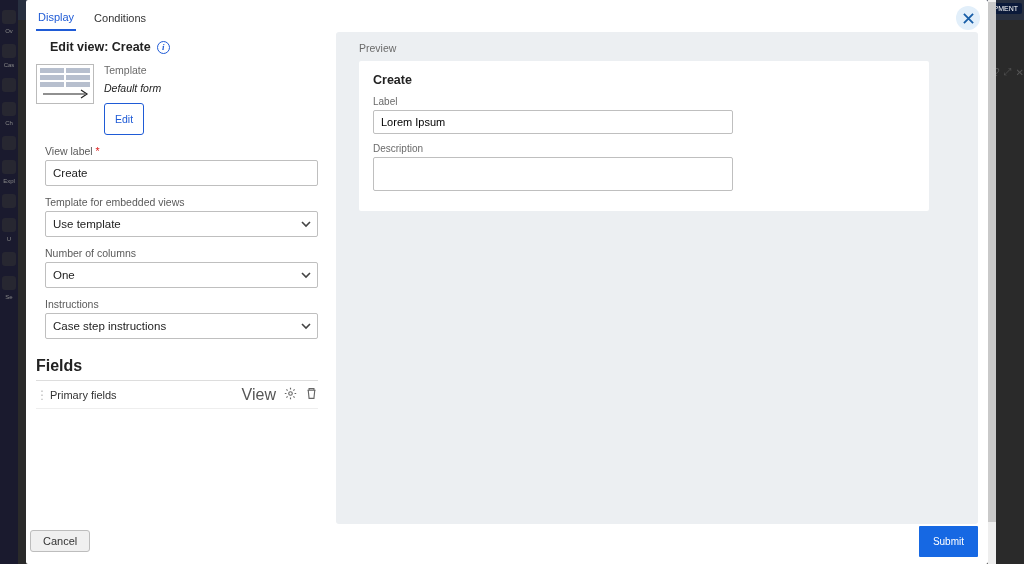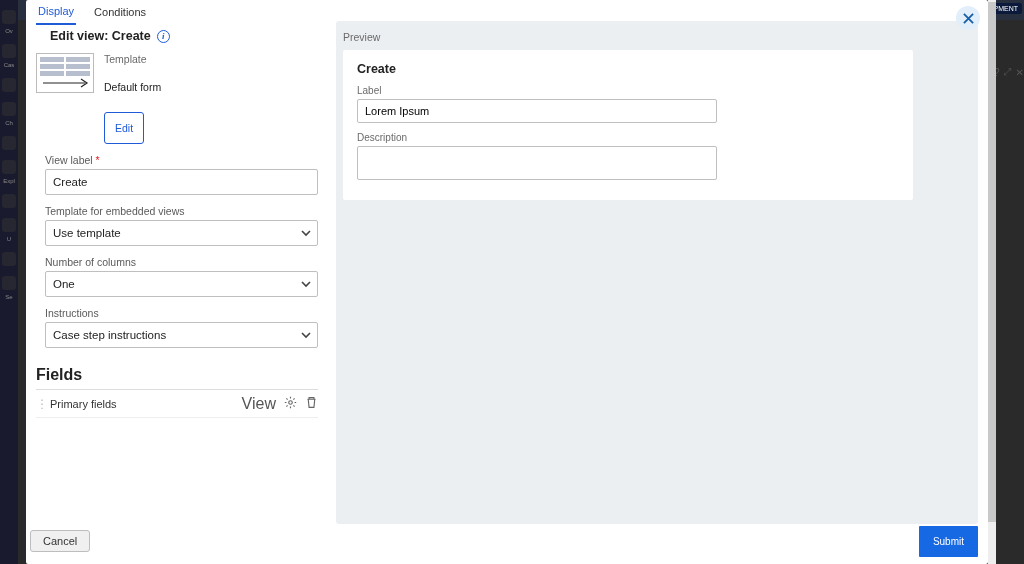--- a/index.html
+++ b/index.html
@@ -31,51 +31,51 @@
     position: absolute; left: 26px; top: 0; width: 962px; height: 564px;
     background: #fff; z-index: 10; display: flex; flex-direction: column;
     border-radius: 2px;
   }
   .modal-scroll { position: absolute; right: -8px; top: 0; width: 8px; height: 564px; background: #eee; }
   .modal-scroll-thumb { width: 8px; height: 520px; background: #c9c9c9; margin-top: 2px; }
 
   
   .tabs {
     display: flex; gap: 16px; padding: 8px 10px 0 10px; align-items: center;
-    position: relative; height: 21px; border-bottom: 1px solid transparent;
+    position: relative; height: 32px; border-bottom: 1px solid transparent;
   }
   .tab { font-size: 11px; color: #333; padding: 2px 2px 6px 2px; cursor: pointer; }
   .tab.active { color: #1f5bd6; border-bottom: 2px solid #1f5bd6; }
   .close-btn {
     position: absolute; right: 8px; top: 6px; width: 24px; height: 24px;
     border-radius: 50%; background: #e2effa; display: flex; align-items: center; justify-content: center;
     cursor: pointer;
   }
   .close-btn svg { width: 11px; height: 11px; stroke: #175ea8; stroke-width: 2; }
 
   
   .body { display: flex; flex: 1; min-height: 0; padding: 0 10px 0 10px; }
   .left { width: 282px; padding-top: 8px; }
-  .right { flex: 1; background: #eceff2; margin-left: 18px; border-radius: 3px; padding: 10px 20px 10px 7px; }
+  .right { flex: 1; background: #eceff2; margin-left: 18px; border-radius: 3px; padding: 10px 20px 10px 23px; }
 
   
   .section-title { font-size: 12.5px; font-weight: 600; color: #222; display: flex; align-items: center; gap: 6px; padding-left: 14px; }
   .info-icon { width: 13px; height: 13px; border: 1px solid #1f5bd6; border-radius: 50%; display: inline-flex; align-items: center; justify-content: center; font-size: 9px; color: #1f5bd6; font-style: italic; font-family: serif; }
 
   .template-row { display: flex; gap: 10px; margin-top: 10px; }
   .template-thumb {
     width: 58px; height: 40px; border: 1px solid #bbb; background: #fff; position: relative; padding: 3px;
     display: flex; flex-direction: column; gap: 2px;
   }
   .template-thumb .bar { height: 5px; display: flex; gap: 2px; }
   .template-thumb .cell { flex: 1; background: #7b8aa6; opacity: .55; }
   .template-thumb svg.arrow { position: absolute; left: 4px; right: 4px; bottom: 4px; width: 48px; height: 10px; }
-  .template-meta { display: flex; flex-direction: column; gap: 16px; font-size: 10.5px; }
+  .template-meta { display: flex; flex-direction: column; gap: 6px; font-size: 10.5px; }
   .template-meta .lbl { color: #6a6a6a; }
-  .template-meta .val { color: #222; }
+  .template-meta .val { color: #222; font-style: italic; }
   .edit-btn {
     margin-top: 3px; width: 40px; height: 32px; border: 1px solid #1f5bd6; color: #1f5bd6;
     background: #fff; font-size: 10.5px; border-radius: 3px; cursor: pointer;
   }
 
   .field { margin-top: 10px; margin-left: 9px; }
   .field-label { font-size: 10.5px; color: #5a5a5a; display: block; margin-bottom: 3px; }
   .req { color: #d22; }
   .text-input, .select {
     width: 100%; height: 26px; border: 1px solid #bfbfbf; border-radius: 2px;

